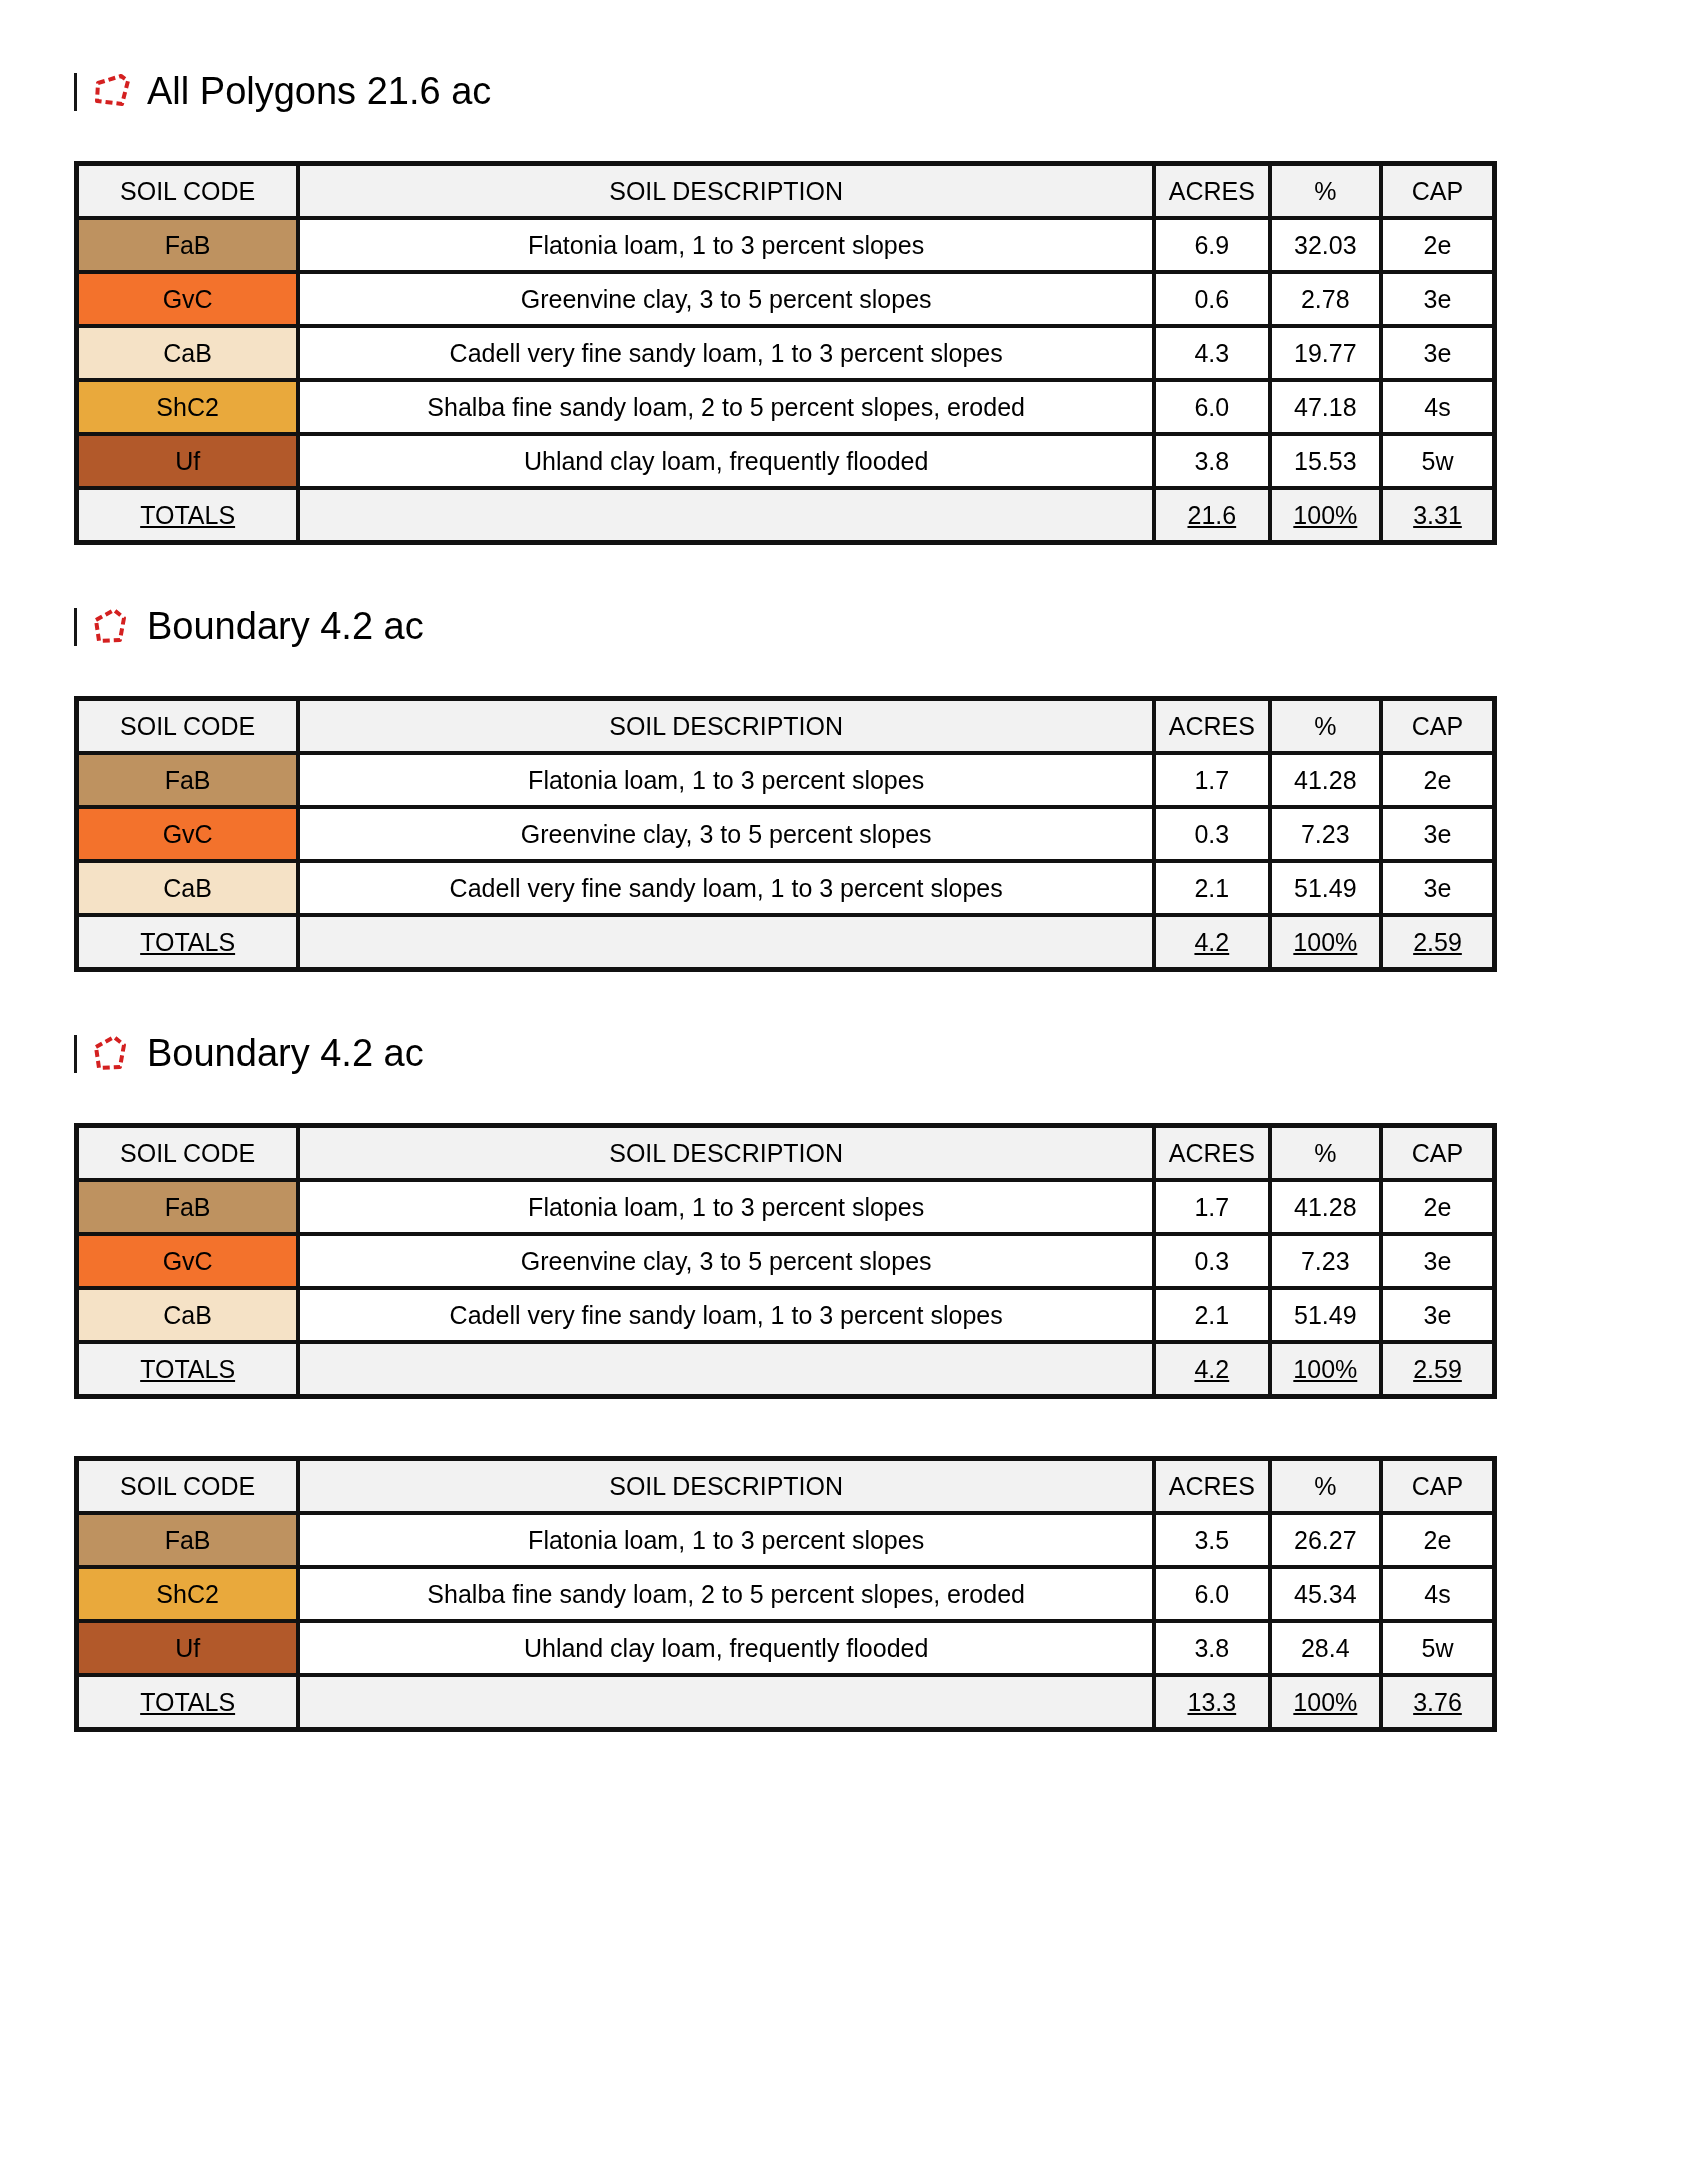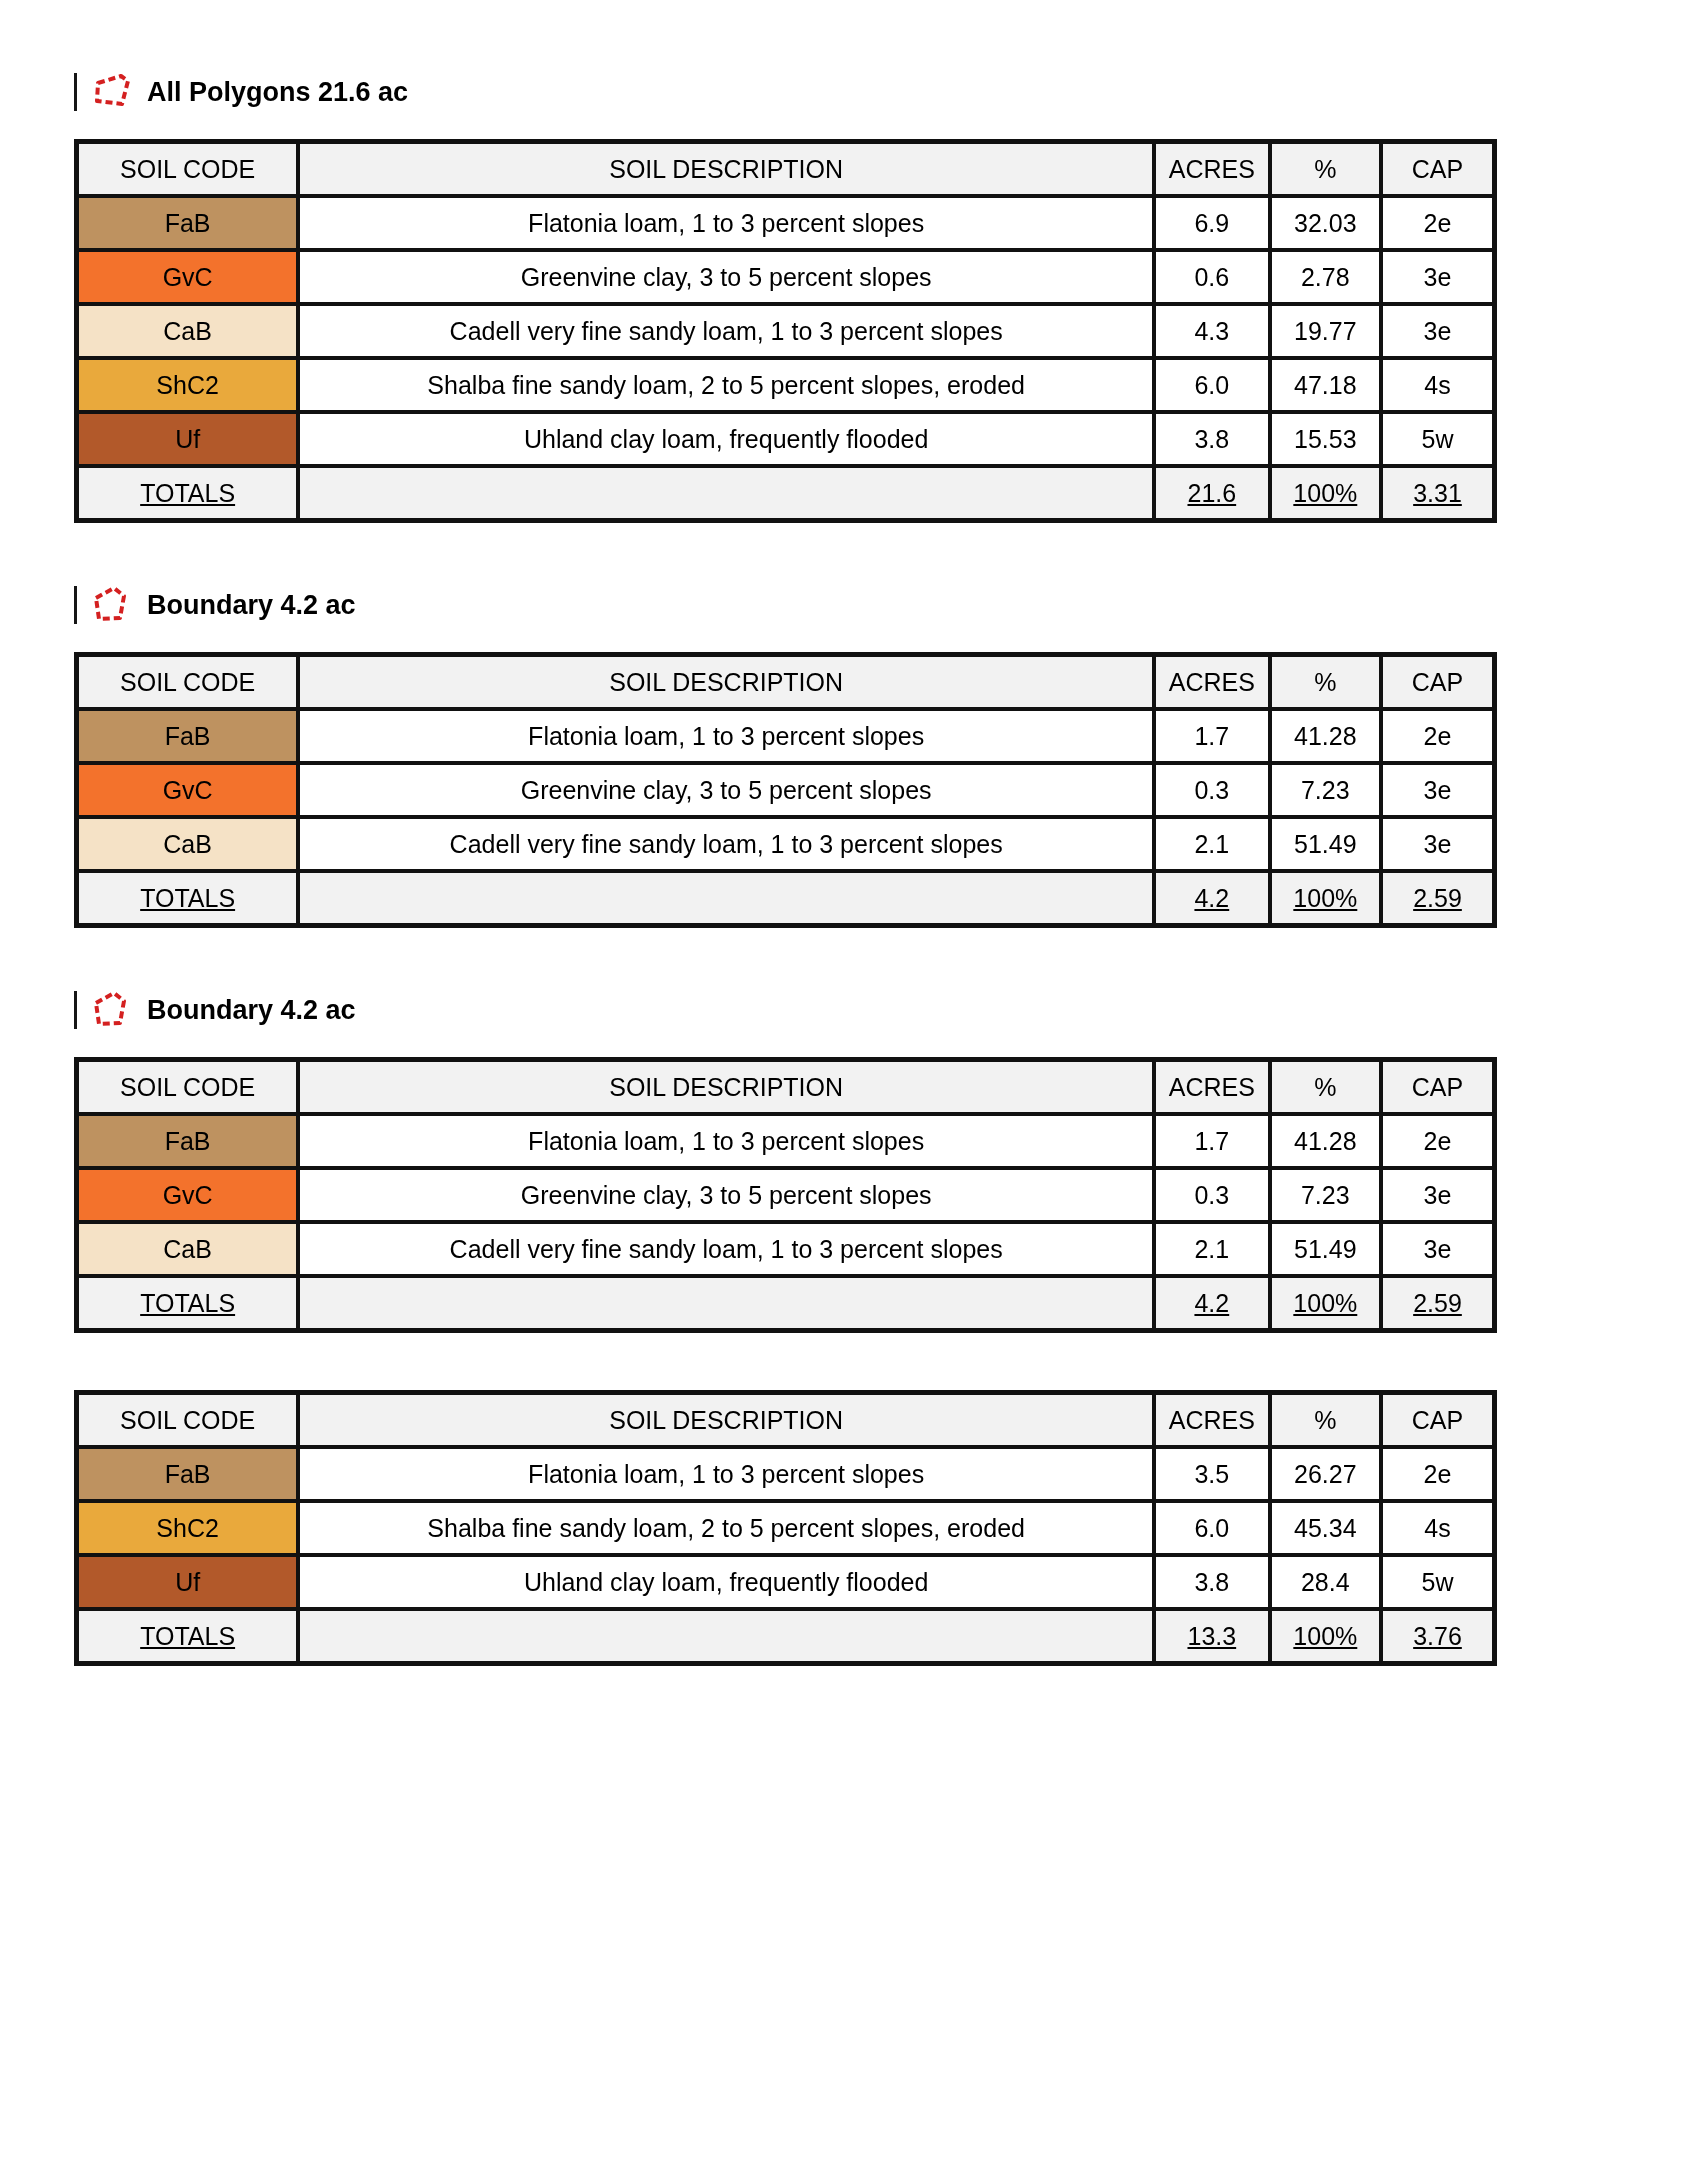--- a/index.html
+++ b/index.html
@@ -7,24 +7,24 @@
     width:1683px;height:2178px;background:#ffffff;color:#000;
     font-family:"Liberation Sans","DejaVu Sans",sans-serif;
     -webkit-font-smoothing:antialiased;
   }
   .page{padding:67px 74px 0 74px;}
   .sec{margin-bottom:57px;}
   .sec-head{display:flex;align-items:center;gap:13px;height:50px;margin:0 0 22px 0;}
   .pipe{width:3px;height:38px;background:#161616;flex:0 0 auto;}
   .icon{display:flex;align-items:center;flex:0 0 auto;}
   .icon svg{display:block;}
-  .sec-title{font-size:27px;font-weight:700;margin:0;line-height:1.05;letter-spacing:0;}
+  .sec-title{font-size:38px;font-weight:400;margin:0;line-height:1.05;letter-spacing:0;}
   table.soil{
     border-collapse:collapse;width:1423px;table-layout:fixed;
-    border:5px solid #111;background:#fff;
+    border:5px solid #111;background:#fff;margin-top:44px;
   }
   table.soil th,table.soil td{
     border:4px solid #111;height:50px;font-size:25px;font-weight:400;
     text-align:center;vertical-align:middle;padding:0;overflow:hidden;white-space:nowrap;
   }
   table.soil thead th{background:#f2f2f2;}
   table.soil td.desc{text-align:center;padding:0 16px;}
   table.soil tr.trow td{background:#f2f2f2;text-decoration:underline;}
   col.c-code{width:213px;}
   col.c-desc{width:822px;}

